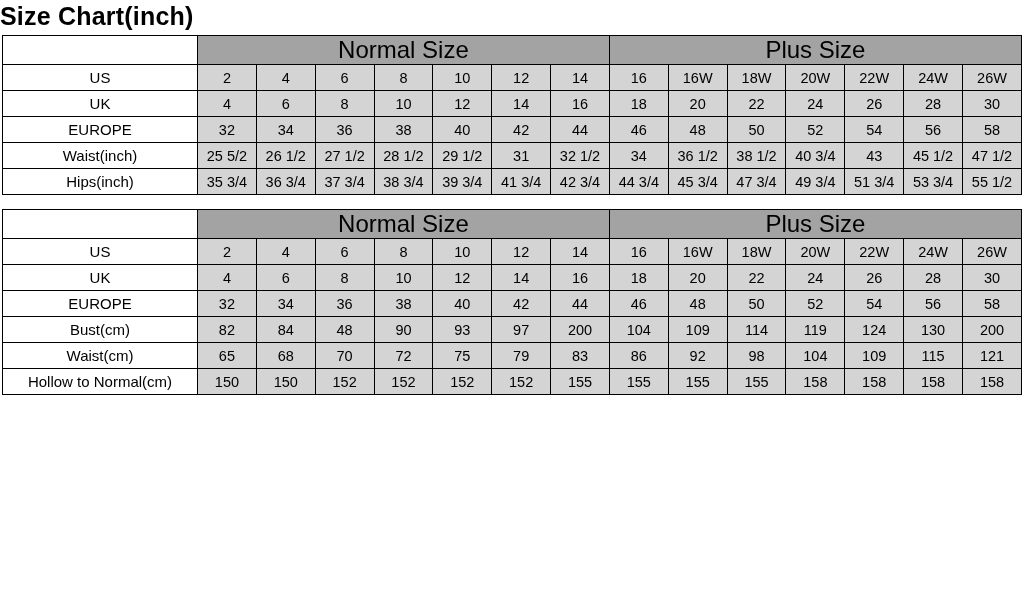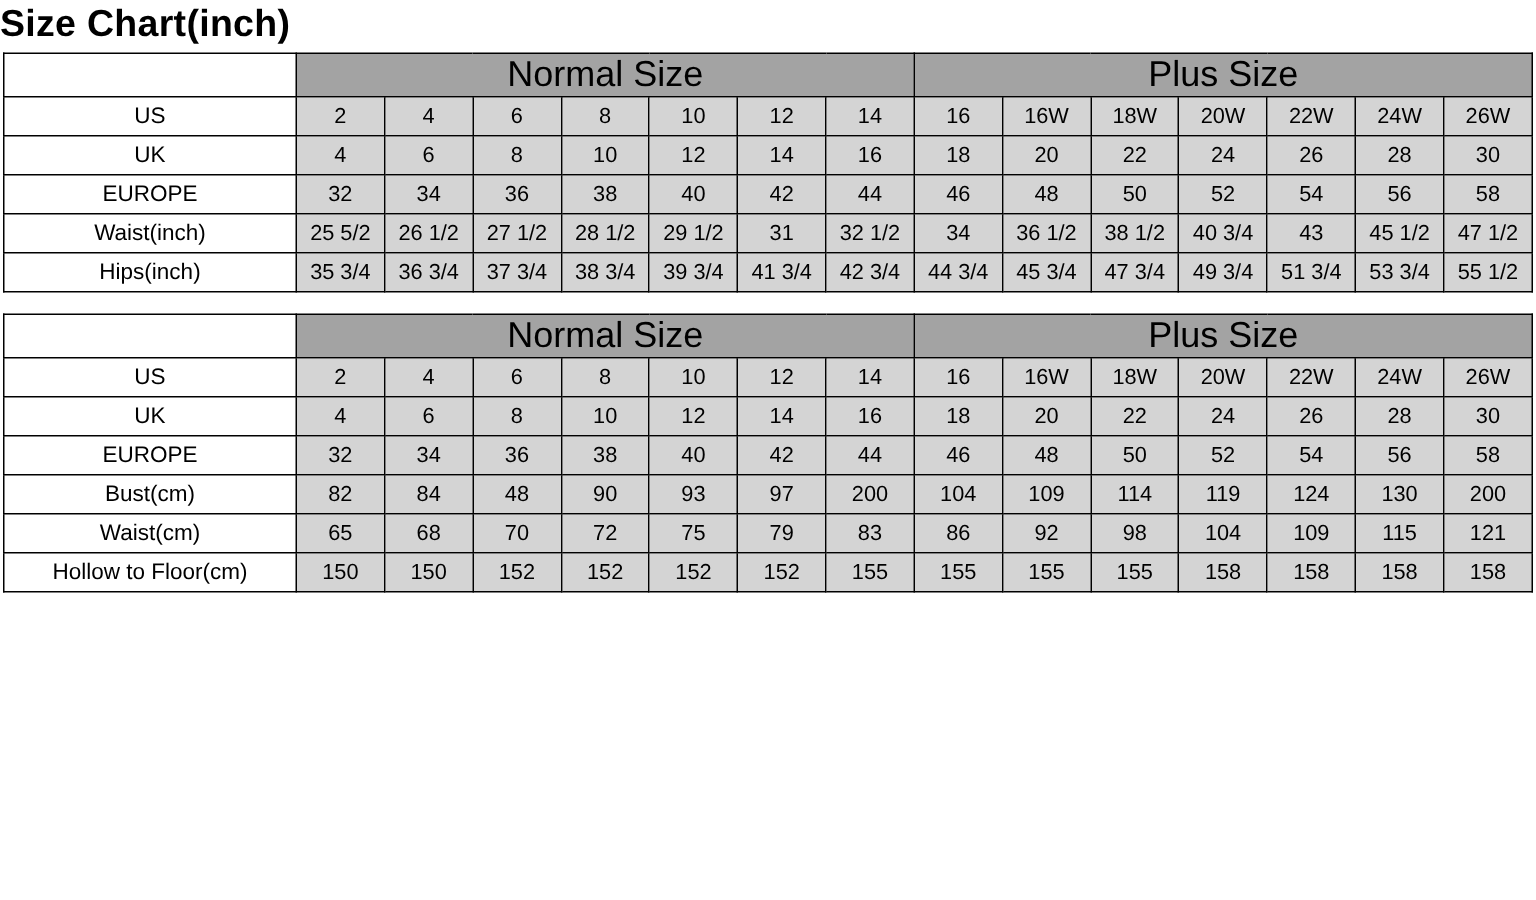--- a/index.html
+++ b/index.html
@@ -266,21 +266,21 @@
             <td class="cell norm">83</td>
             <td class="cell plus">86</td>
             <td class="cell plus">92</td>
             <td class="cell plus">98</td>
             <td class="cell plus">104</td>
             <td class="cell plus">109</td>
             <td class="cell plus">115</td>
             <td class="cell plus">121</td>
           </tr>
           <tr>
-            <th class="row-label">Hollow to Floor(cm)</th>
+            <th class="row-label">Hollow to Normal(cm)</th>
             <td class="cell norm">150</td>
             <td class="cell norm">150</td>
             <td class="cell norm">152</td>
             <td class="cell norm">152</td>
             <td class="cell norm">152</td>
             <td class="cell norm">152</td>
             <td class="cell norm">155</td>
             <td class="cell plus">155</td>
             <td class="cell plus">155</td>
             <td class="cell plus">155</td>

